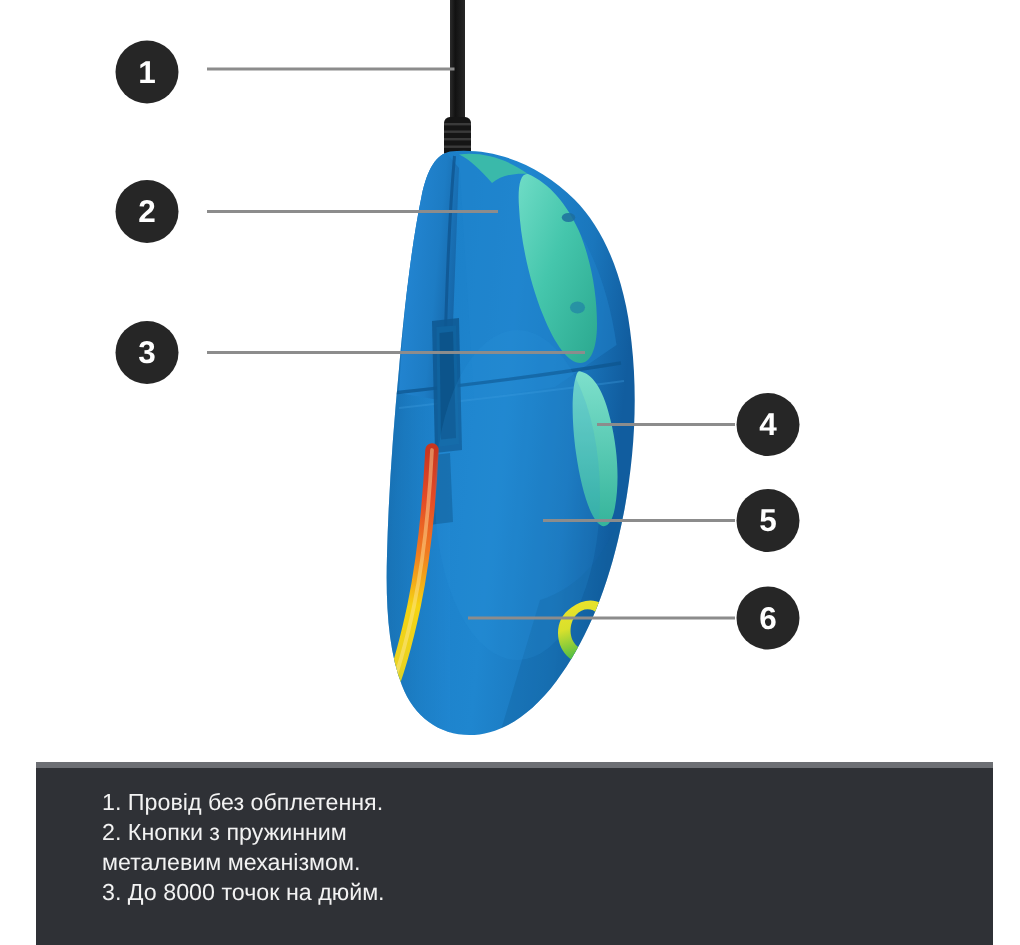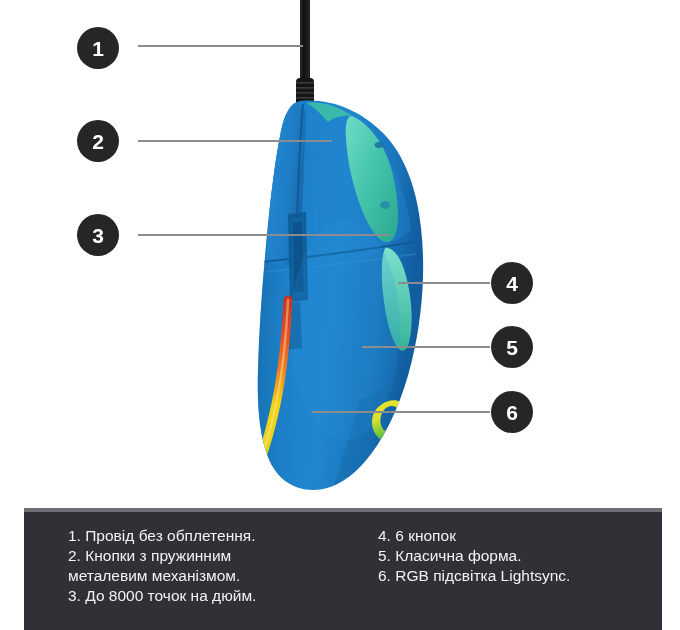--- a/index.html
+++ b/index.html
@@ -281,18 +281,15 @@
     </div>
   <div class="badge" style="left:491px; top:391px;">
       <span>6</span>
     </div>
 
   <div id="caption-panel">
     <div class="caption-col" id="caption-col-left">1. Провід без обплетення.
 2. Кнопки з пружинним
 металевим механізмом.
 3. До 8000 точок на дюйм.</div>
-    <div class="caption-col" id="caption-col-right">4. 6 кнопок
-5. Класична форма.
-6. RGB підсвітка Lightsync.</div>
   </div>
 
 </div>
 
 </body></html>

